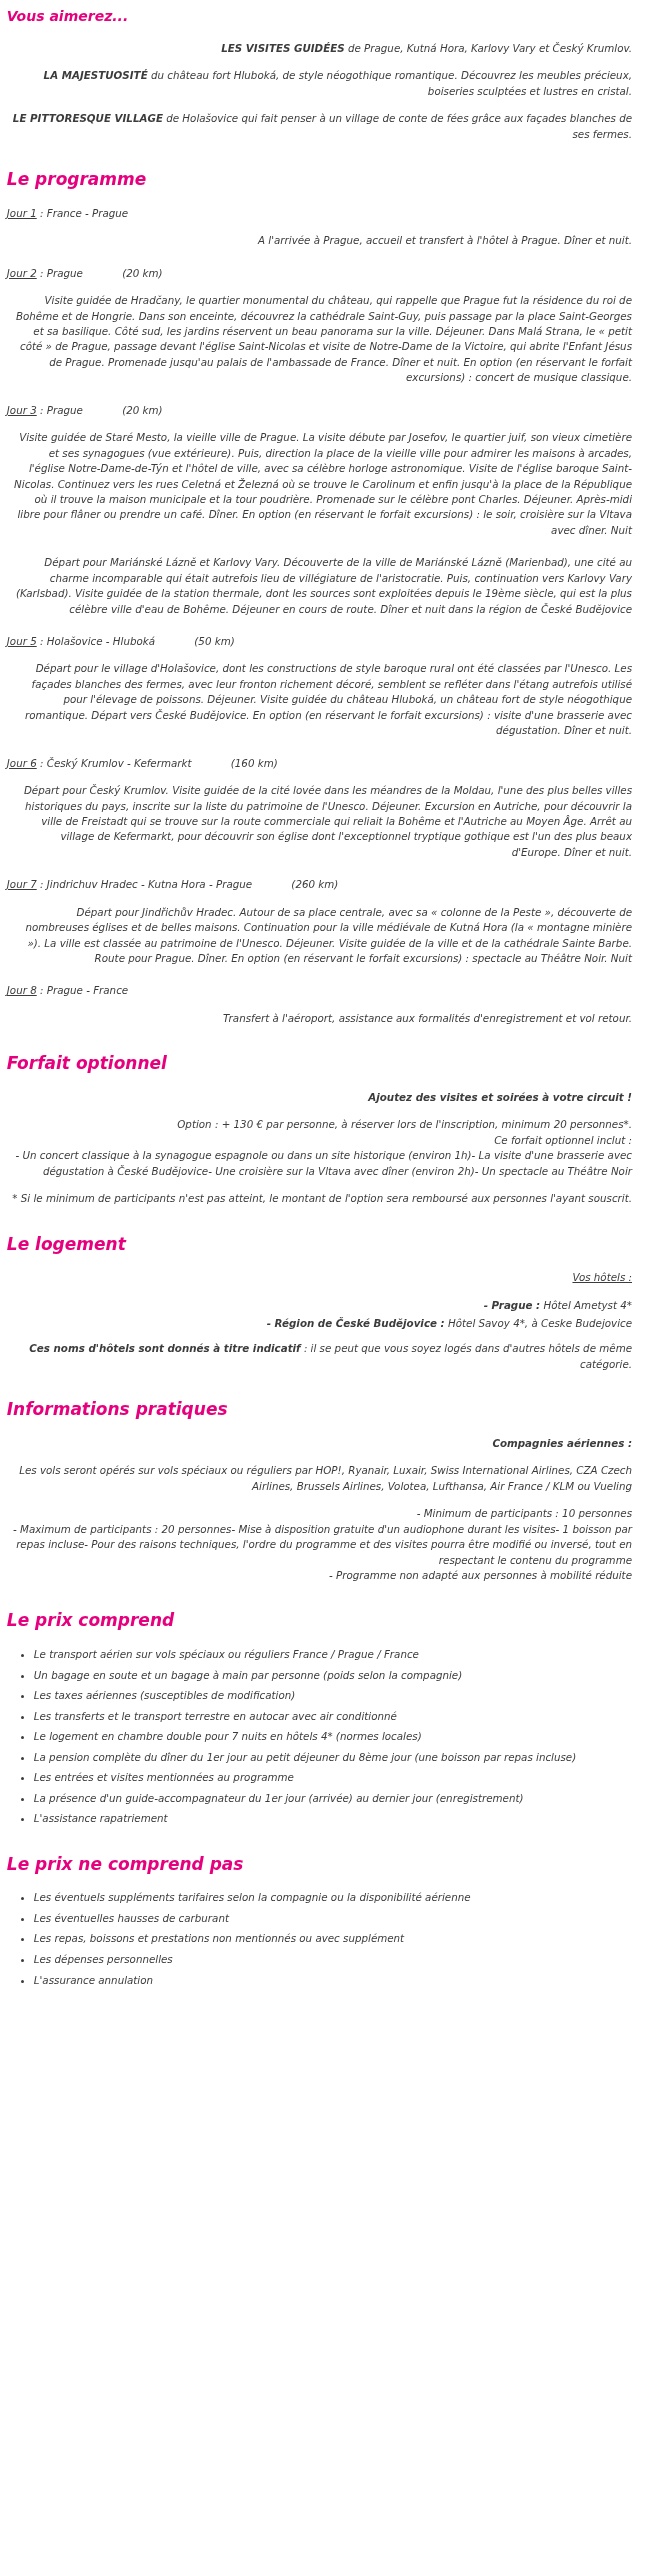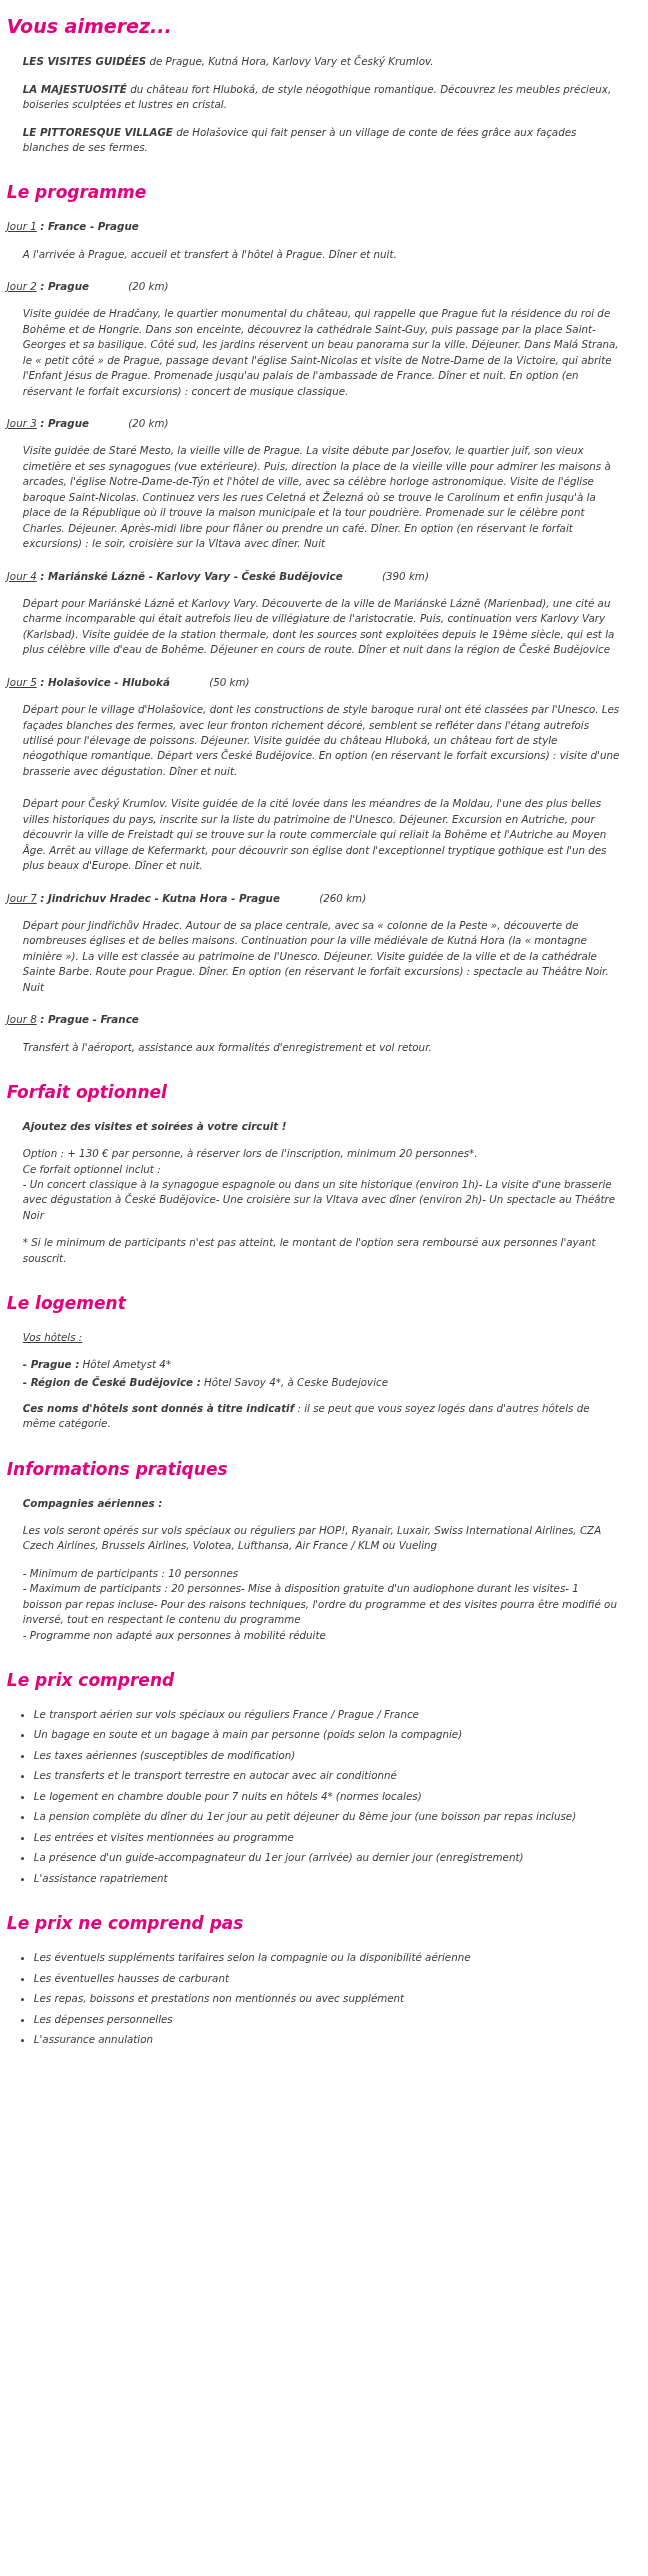--- a/index.html
+++ b/index.html
@@ -15,27 +15,27 @@
   }
   .page { padding:5.1px 12px 34px 6.8px; }
   .h {
     color:var(--accent);
     font-size:17px;
     line-height:1.25;
     font-weight:bold;
     font-style:italic;
     margin:27px 0 15.4px;
   }
-  .h-sm { font-size:19px; margin-top:10px; }
-  .para { margin:0 16px 12px; }
+  .h-sm { font-size:14px; margin-top:3px; }
+  .para { margin:0 4px 12px;text-align:right; }
   .bold { font-weight:bold; }
   .u { text-decoration:underline; }
   .prewrap { white-space:pre-line; }
   .day-head { margin:0 0 12px; }
-  .day-title { font-weight:bold; font-style:italic; }
+  .day-title { font-weight:normal; font-style:italic; }
   .day-km { font-weight:normal;padding-left:36px; }
   .day-text { margin-bottom:17px; }
   .tight { margin-bottom:2.6px; }
   .hotels { margin-bottom:10.3px; }
   .bullets { margin:0 0 13.7px; padding-left:27px; list-style:disc; }
   .bullet { margin-bottom:5.1px; }
   strong { font-weight:bold; }
 </style>
 </head>
 <body>
@@ -62,28 +62,28 @@
       </div>
         <div class="day">
         <p class="day-head"><span class="u">Jour 2</span><span class="day-title"> : Prague</span><span class="day-km"> (20 km)</span></p>
         <p class="para day-text">Visite guidée de Hradčany, le quartier monumental du château, qui rappelle que Prague fut la résidence du roi de Bohême et de Hongrie. Dans son enceinte, découvrez la cathédrale Saint-Guy, puis passage par la place Saint-Georges et sa basilique. Côté sud, les jardins réservent un beau panorama sur la ville. Déjeuner. Dans Malá Strana, le « petit côté » de Prague, passage devant l'église Saint-Nicolas et visite de Notre-Dame de la Victoire, qui abrite l'Enfant Jésus de Prague. Promenade jusqu'au palais de l'ambassade de France. Dîner et nuit. En option (en réservant le forfait excursions) : concert de musique classique.</p>
       </div>
         <div class="day">
         <p class="day-head"><span class="u">Jour 3</span><span class="day-title"> : Prague</span><span class="day-km"> (20 km)</span></p>
         <p class="para day-text">Visite guidée de Staré Mesto, la vieille ville de Prague. La visite débute par Josefov, le quartier juif, son vieux cimetière et ses synagogues (vue extérieure). Puis, direction la place de la vieille ville pour admirer les maisons à arcades, l'église Notre-Dame-de-Týn et l'hôtel de ville, avec sa célèbre horloge astronomique. Visite de l'église baroque Saint-Nicolas. Continuez vers les rues Celetná et Železná où se trouve le Carolinum et enfin jusqu'à la place de la République où il trouve la maison municipale et la tour poudrière. Promenade sur le célèbre pont Charles. Déjeuner. Après-midi libre pour flâner ou prendre un café. Dîner. En option (en réservant le forfait excursions) : le soir, croisière sur la Vltava avec dîner. Nuit</p>
       </div>
         <div class="day">
-        <p class="day-head"><span class="u">Jour 4</span><span class="day-title"> : Mariánské Lázně - Karlovy Vary - České Budějovice</span><span class="day-km"> (390 km)</span></p>
         <p class="para day-text">Départ pour Mariánské Lázně et Karlovy Vary. Découverte de la ville de Mariánské Lázně (Marienbad), une cité au charme incomparable qui était autrefois lieu de villégiature de l'aristocratie. Puis, continuation vers Karlovy Vary (Karlsbad). Visite guidée de la station thermale, dont les sources sont exploitées depuis le 19ème siècle, qui est la plus célèbre ville d'eau de Bohême. Déjeuner en cours de route. Dîner et nuit dans la région de České Budějovice</p>
       </div>
         <div class="day">
         <p class="day-head"><span class="u">Jour 5</span><span class="day-title"> : Holašovice - Hluboká</span><span class="day-km"> (50 km)</span></p>
         <p class="para day-text">Départ pour le village d'Holašovice, dont les constructions de style baroque rural ont été classées par l'Unesco. Les façades blanches des fermes, avec leur fronton richement décoré, semblent se refléter dans l'étang autrefois utilisé pour l'élevage de poissons. Déjeuner. Visite guidée du château Hluboká, un château fort de style néogothique romantique. Départ vers České Budějovice. En option (en réservant le forfait excursions) : visite d'une brasserie avec dégustation. Dîner et nuit.</p>
       </div>
         <div class="day">
+        <p class="day-head"><span class="u">Jour 6</span><span class="day-title"> : Český Krumlov - Kefermarkt</span><span class="day-km"> (160 km)</span></p>
         <p class="para day-text">Départ pour Český Krumlov. Visite guidée de la cité lovée dans les méandres de la Moldau, l'une des plus belles villes historiques du pays, inscrite sur la liste du patrimoine de l'Unesco. Déjeuner. Excursion en Autriche, pour découvrir la ville de Freistadt qui se trouve sur la route commerciale qui reliait la Bohême et l'Autriche au Moyen Âge. Arrêt au village de Kefermarkt, pour découvrir son église dont l'exceptionnel tryptique gothique est l'un des plus beaux d'Europe. Dîner et nuit.</p>
       </div>
         <div class="day">
         <p class="day-head"><span class="u">Jour 7</span><span class="day-title"> : Jindrichuv Hradec - Kutna Hora - Prague</span><span class="day-km"> (260 km)</span></p>
         <p class="para day-text">Départ pour Jindřichův Hradec. Autour de sa place centrale, avec sa « colonne de la Peste », découverte de nombreuses églises et de belles maisons. Continuation pour la ville médiévale de Kutná Hora (la « montagne minière »). La ville est classée au patrimoine de l'Unesco. Déjeuner. Visite guidée de la ville et de la cathédrale Sainte Barbe. Route pour Prague. Dîner. En option (en réservant le forfait excursions) : spectacle au Théâtre Noir. Nuit</p>
       </div>
         <div class="day">
         <p class="day-head"><span class="u">Jour 8</span><span class="day-title"> : Prague - France</span><span class="day-km"></span></p>
         <p class="para day-text">Transfert à l'aéroport, assistance aux formalités d'enregistrement et vol retour.</p>
       </div>

